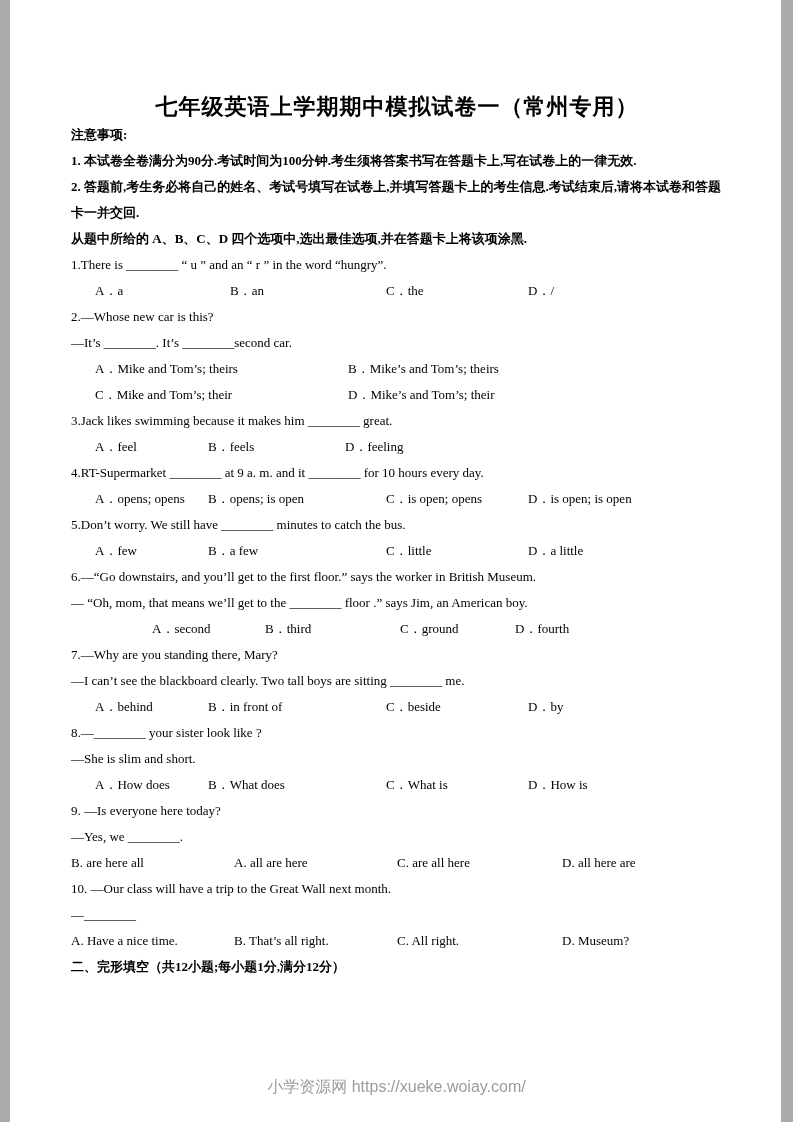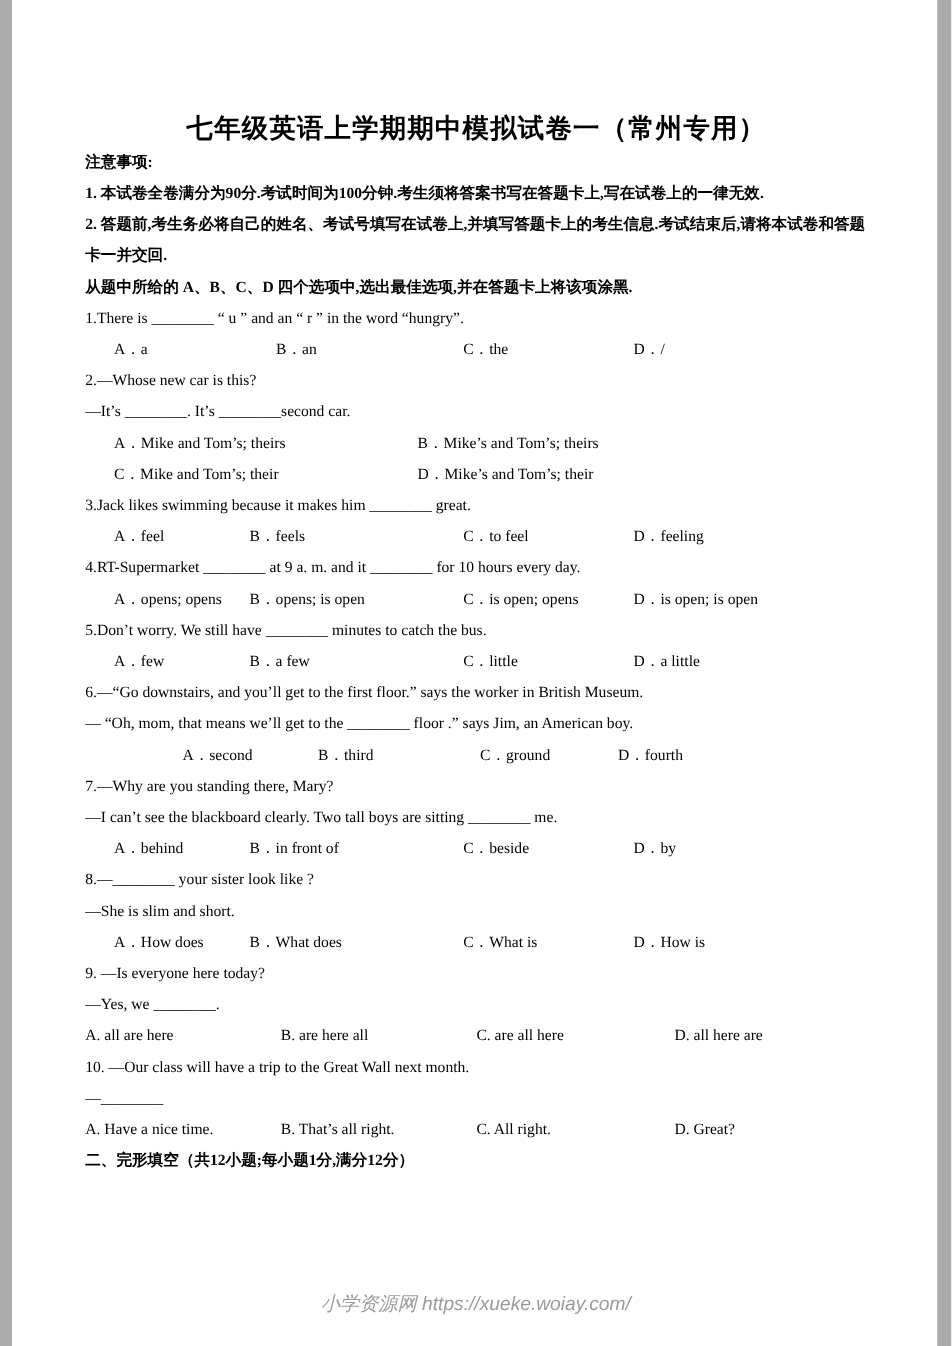--- a/index.html
+++ b/index.html
@@ -23,21 +23,20 @@
   .opt-row { display:flex; font-size:13px; line-height:26px; }
   .ind  { padding-left:24px; }
   .ind2 { padding-left:81px; }
   .w113 { width:113px; } .w115 { width:115px; } .w135 { width:135px; }
   .w137 { width:137px; } .w142 { width:142px;margin-left:41px; } .w163 { width:163px; }
   .w165 { width:165px; } .w253 { width:253px; }
   .footer {
     position:absolute; left:0; right:0; bottom:24px; text-align:center;
     font-size:16px; color:#9b9b9b;
     font-family:"Liberation Sans","DejaVu Sans",sans-serif;
-    font-style:italic;
   }
 </style>
 </head>
 <body>
 
 <div class="page">
   <div class="edge left"></div>
   <div class="edge right"></div>
 
   <div class="content">
@@ -65,21 +64,20 @@
     </div>
     <div class="opt-row ind">
       <span class="w253">C．Mike and Tom’s; their</span>
       <span>D．Mike’s and Tom’s; their</span>
     </div>
 
     <p class="line">3.Jack likes swimming because it makes him ________ great.</p>
     <div class="opt-row ind">
       <span class="w113">A．feel</span>
       <span class="w137">B．feels</span>
-      <span class="w142">C．to feel</span>
       <span>D．feeling</span>
     </div>
 
     <p class="line">4.RT-Supermarket ________ at 9 a. m. and it ________ for 10 hours every day.</p>
     <div class="opt-row ind">
       <span class="w113">A．opens; opens</span>
       <span class="w137">B．opens; is open</span>
       <span class="w142">C．is open; opens</span>
       <span>D．is open; is open</span>
     </div>
@@ -115,32 +113,32 @@
     <div class="opt-row ind">
       <span class="w113">A．How does</span>
       <span class="w137">B．What does</span>
       <span class="w142">C．What is</span>
       <span>D．How is</span>
     </div>
 
     <p class="line">9. —Is everyone here today?</p>
     <p class="line">—Yes, we ________.</p>
     <div class="opt-row">
+      <span class="w163">B. are here all</span>
       <span class="w163">A. all are here</span>
-      <span class="w163">B. are here all</span>
       <span class="w165">C. are all here</span>
       <span>D. all here are</span>
     </div>
 
     <p class="line">10. —Our class will have a trip to the Great Wall next month.</p>
     <p class="line">—________</p>
     <div class="opt-row">
       <span class="w163">A. Have a nice time.</span>
       <span class="w163">B. That’s all right.</span>
       <span class="w165">C. All right.</span>
-      <span>D. Great?</span>
+      <span>D. Museum?</span>
     </div>
 
     <p class="line bold">二、完形填空（共12小题;每小题1分,满分12分）</p>
   </div>
 
   <div class="footer">小学资源网 https://xueke.woiay.com/</div>
 </div>
 
 </body></html>

